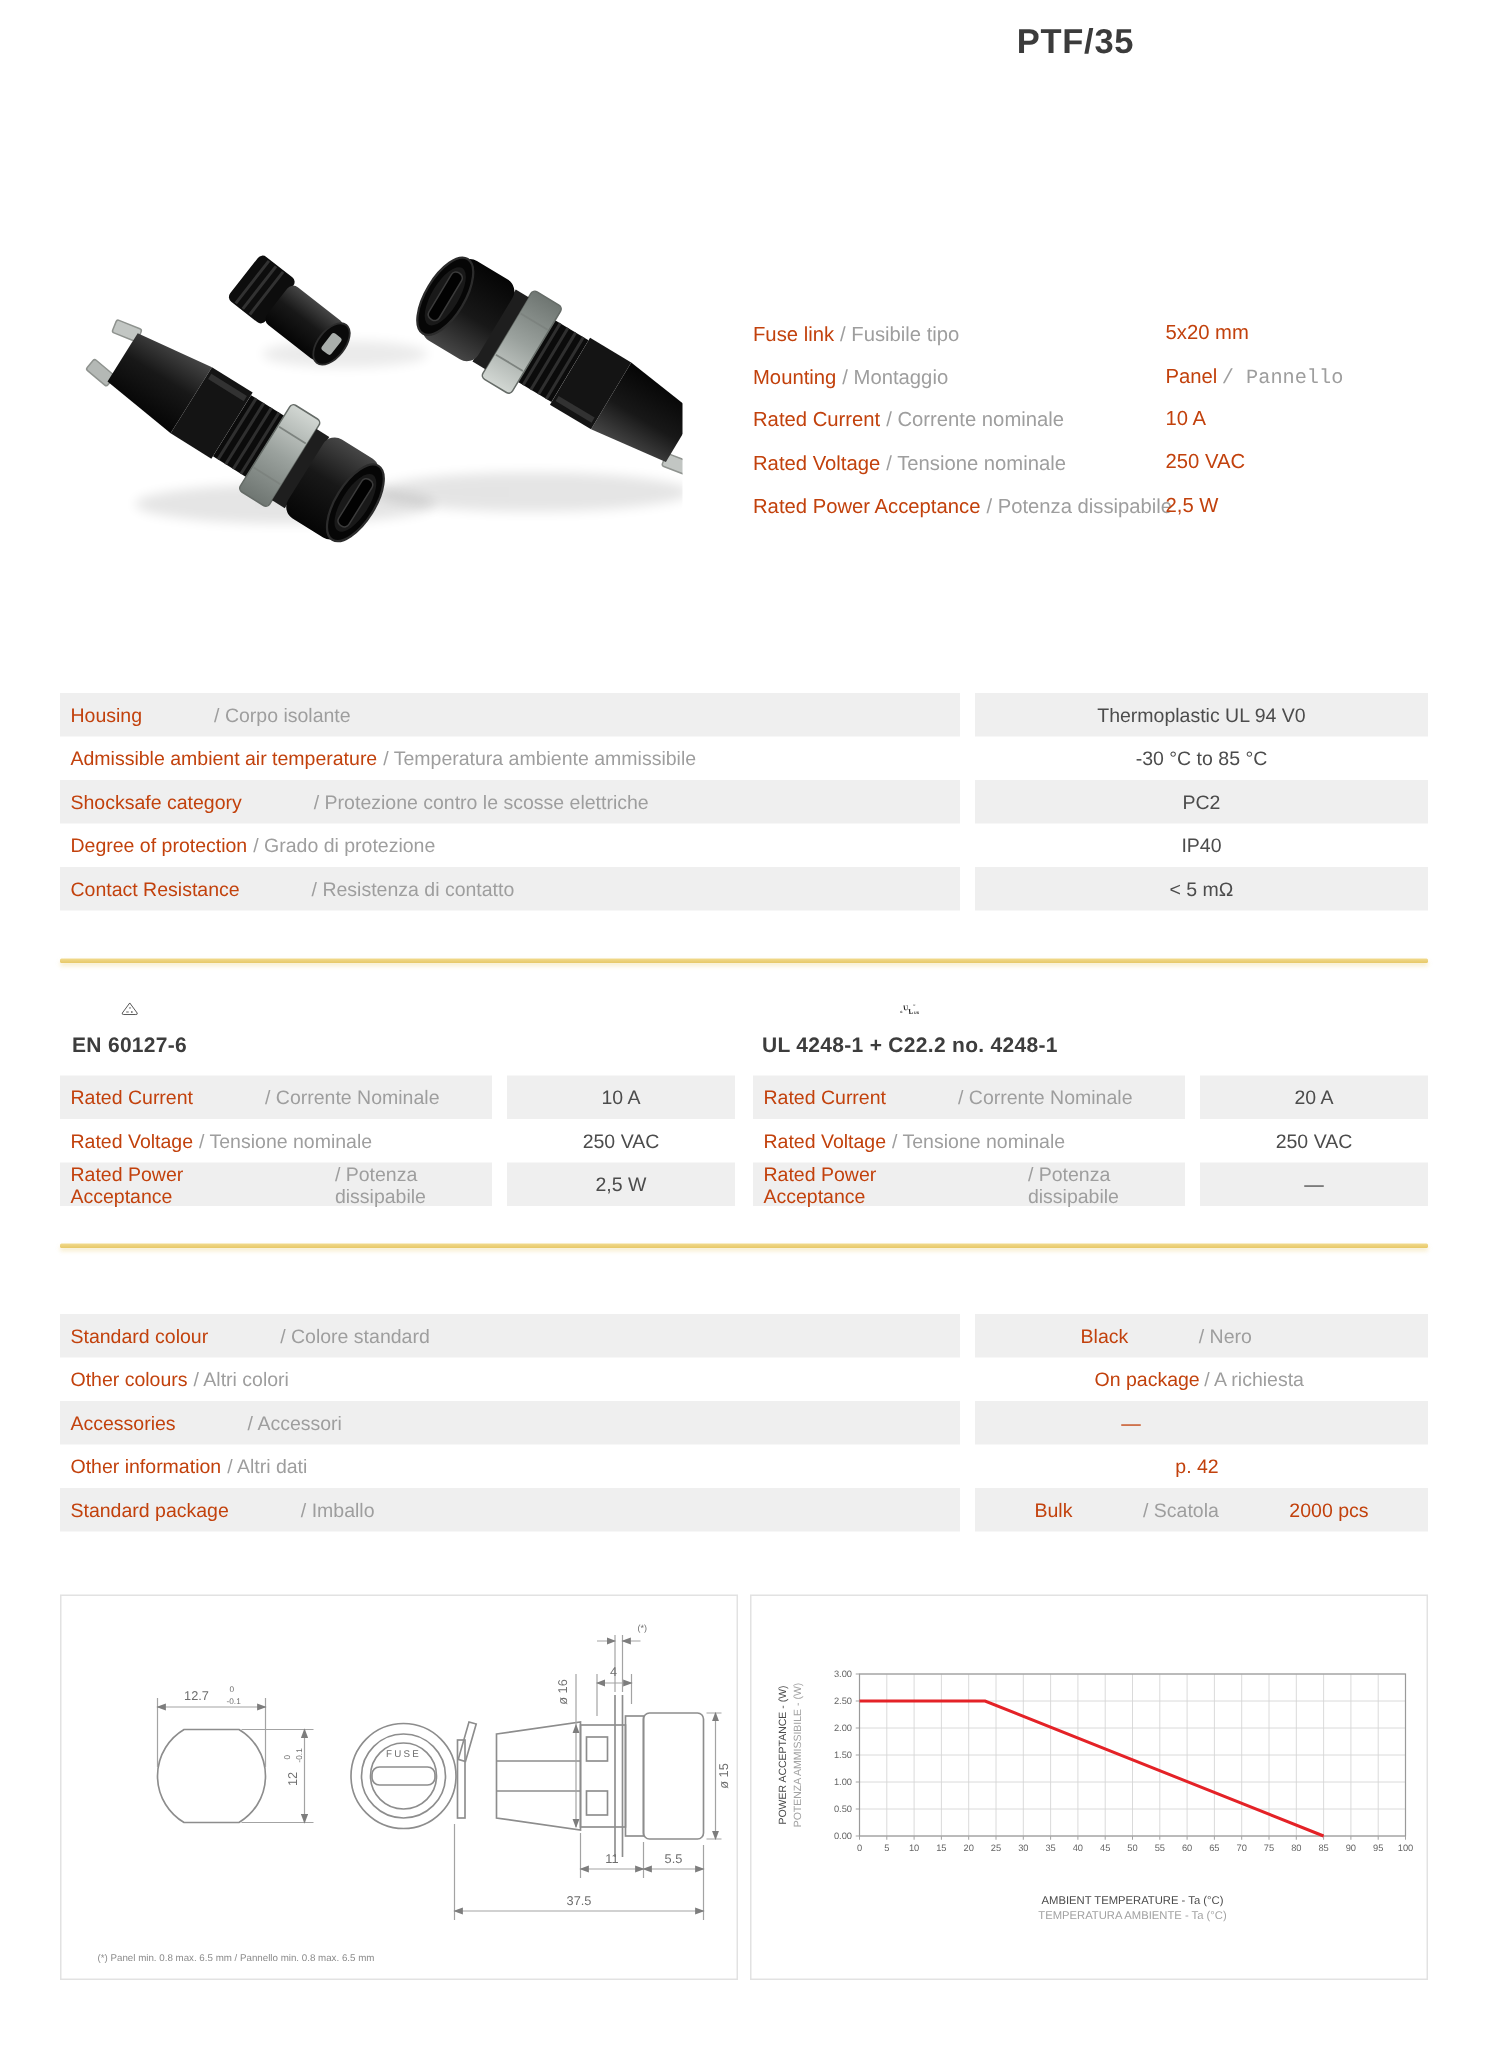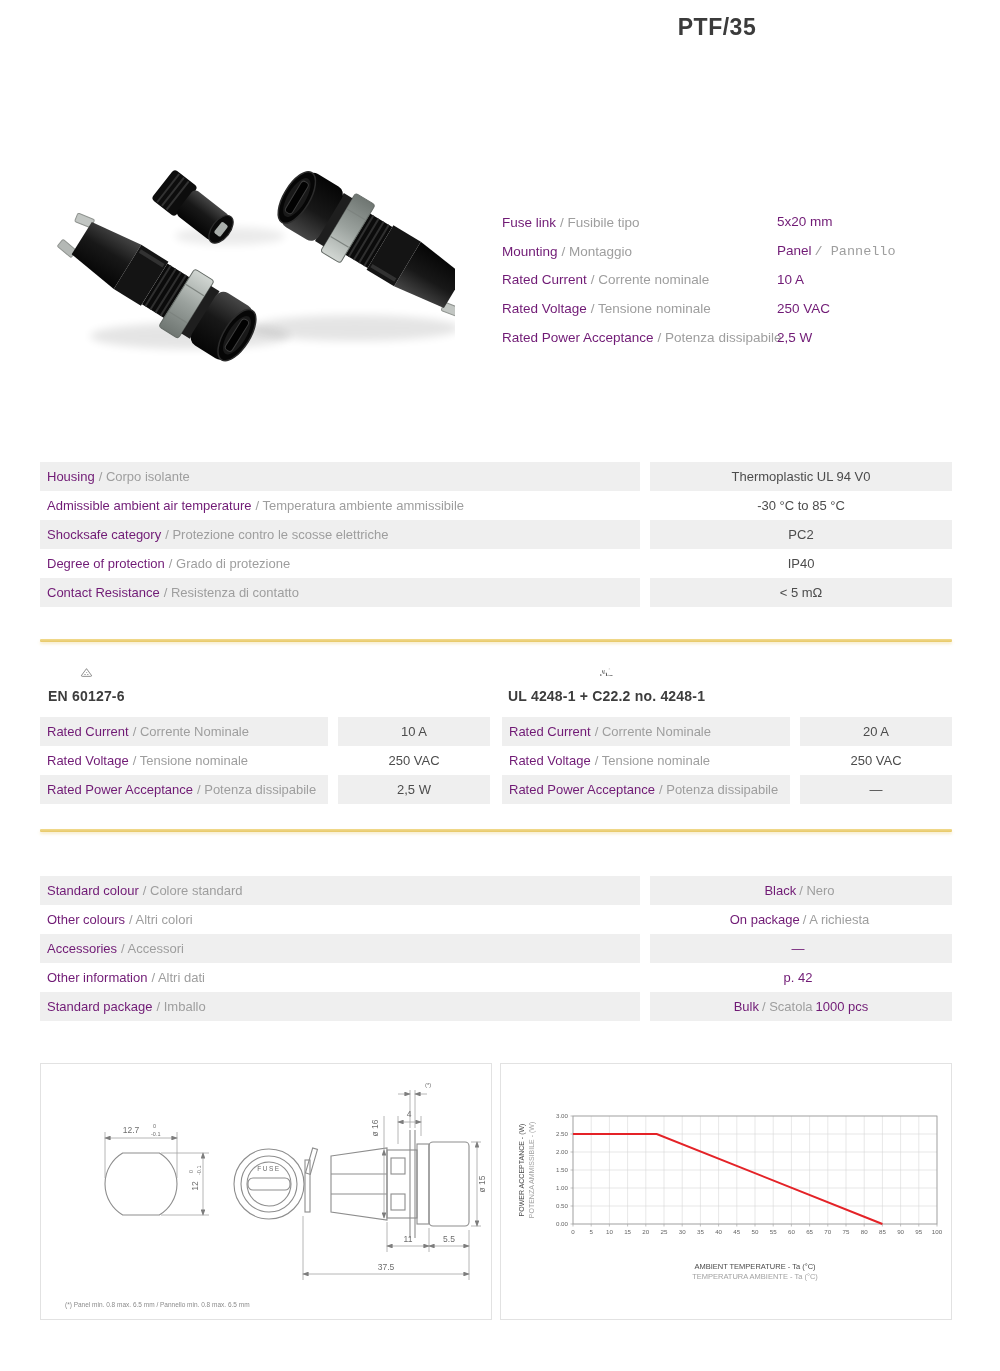--- a/index.html
+++ b/index.html
@@ -7,33 +7,33 @@
         font-family:"Liberation Sans",sans-serif;overflow:hidden;}
   .page-title{position:absolute;top:14px;left:480px;width:474px;text-align:center;
         font-size:23px;font-weight:bold;color:#3b3b3b;letter-spacing:.5px;}
 
   
   .photo{position:absolute;left:45px;top:128px;width:410px;height:235px;}
 
   
   .speclist{position:absolute;left:502px;top:208px;width:452px;}
   .spec-row{position:relative;height:28.8px;display:flex;align-items:center;font-size:13.5px;}
-  .en{color:#701a75;}
+  .en{color:#c2410c;}
   .it{color:#9e9e9e;margin-left:4px;}
   .spec-value{position:absolute;left:275px;color:#4c4c4c;white-space:nowrap;}
   .spec-value .it{margin-left:3px;font-family:Liberation Mono, monospace;}
 
   
   .tbl{position:absolute;left:40px;width:912px;}
   .tbl-row{display:flex;height:29px;}
   .cell{display:flex;align-items:center;box-sizing:border-box;font-size:13px;}
   .cell-label{width:600px;margin-right:10px;padding-left:7px;color:#4c4c4c;}
   .cell-value{width:302px;justify-content:center;color:#4c4c4c;text-align:center;white-space:nowrap;}
   .cell-value .it{margin-left:3px;text-align:right;}
-  .row-odd .cell{background:#efefef;}
+  .row-odd .cell{background:#efefef;gap:44px;}
 
   .tbl-sm{position:absolute;width:450px;}
   .tbl-sm .cell-label{width:288px;margin-right:10px;}
   .tbl-sm .cell-value{width:152px;}
 
   .divider{position:absolute;left:40px;width:912px;height:3px;border-radius:1px;
         background:linear-gradient(#f1da8e,#e7c867);box-shadow:0 2px 3px rgba(231,200,103,.35);}
 
   .cert-head{position:absolute;height:36px;display:flex;align-items:center;gap:11px;flex-direction:column;}
   .cert-name{font-size:14px;font-weight:bold;color:#3d3d3d;letter-spacing:.2px;}
@@ -280,21 +280,21 @@
         </div>
     </div>
     <div class="tbl-row row-odd">
       <div class="cell cell-label">
           <span class="en">Standard package</span>
           <span class="it">/ Imballo</span>
         </div>
       <div class="cell cell-value">
           <span class="en">Bulk</span>
           <span class="it">/ Scatola</span>
-          <span class="en" style="margin-left:3px">1000 pcs</span>
+          <span class="en" style="margin-left:3px">2000 pcs</span>
         </div>
     </div>
   </div>
 
   <div class="box" style="left:40px;top:1063px">
     <svg width="450" height="255" viewBox="0 0 450 255" font-family="Liberation Sans, sans-serif">
       <defs>
         <marker id="aE" markerWidth="8" markerHeight="6" refX="7" refY="3" orient="auto">
             <path d="M0,0 L8,3 L0,6 Z" fill="#7d7d7d"></path>
           </marker>

